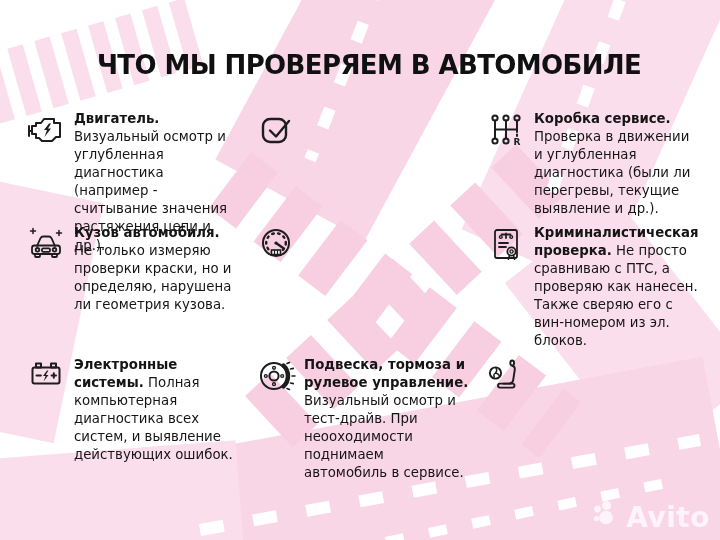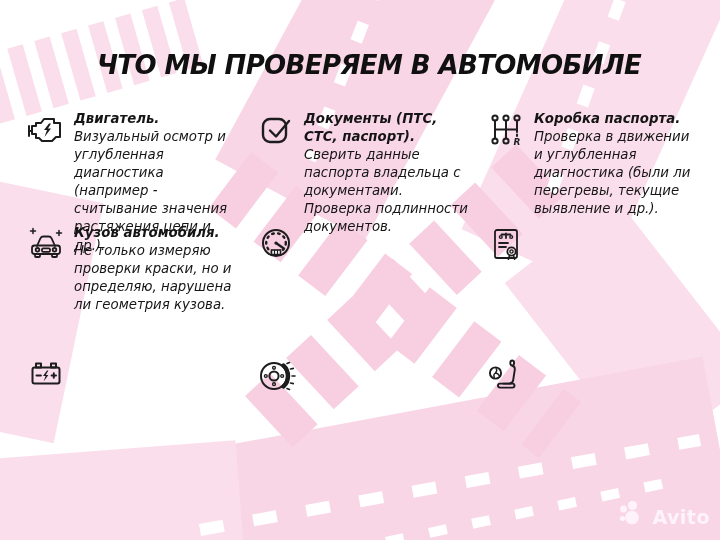--- a/index.html
+++ b/index.html
@@ -1,21 +1,21 @@
 <!DOCTYPE html>
 <html><head>
 <meta charset="utf-8">
 <style>
   html,body{margin:0;padding:0;background:#e9e9e9;}
   .canvas{
     position:relative;width:720px;height:540px;overflow:hidden;background:#ffffff;
     font-family:"DejaVu Sans","Liberation Sans",sans-serif;color:#151515;
   }
   .bg{position:absolute;inset:0;z-index:0;}
-  .content{position:relative;z-index:1;font-style:italic;}
+  .content{position:relative;z-index:1;}
   .title{
     text-align:center;margin:50px 8px 0 26px;
     font-size:26px;font-weight:800;letter-spacing:-0.6px;color:#101010;
     white-space:nowrap;
   }
   .grid{
     display:grid;
     grid-template-columns:218px 218px 218px;
     grid-template-rows:114px 132px auto;
     column-gap:12px;
@@ -26,21 +26,21 @@
   .icon svg{display:block;}
   .txt{
     font-size:13.3px;line-height:1.36;color:#151515;
     padding-right:4px;font-weight:500;
   }
   .txt b{font-weight:800;}
   .wm{
     position:absolute;right:10px;bottom:6px;z-index:2;
     display:flex;align-items:center;gap:5px;opacity:0.72;
   }
-  .wm-text{color:#ffffff;font-size:19px;font-weight:700;letter-spacing:0.5px;}
+  .wm-text{color:#ffffff;font-size:28px;font-weight:700;letter-spacing:0.5px;}
 </style>
 </head>
 <body>
 
 <div class="canvas">
 
   <svg class="bg" width="720" height="540" viewBox="0 0 720 540">
     <g fill="none">
       <line x1="420" y1="-40" x2="290" y2="200" stroke="#f9d6e6" stroke-width="170"></line>
       <line x1="660" y1="-30" x2="530" y2="260" stroke="#fbdeeb" stroke-width="150"></line>
@@ -77,41 +77,37 @@
         </div>
       </div>
 
       <div class="item">
         <span class="icon">
           <svg width="40" height="40" viewBox="0 0 40 40" fill="none" stroke="#1d1d1d" stroke-width="2.4" stroke-linejoin="round" stroke-linecap="round">
             <rect x="7" y="9" width="23" height="23" rx="7"></rect>
             <path d="M14 20.5 l6 6 L33 11" stroke="#1d1d1d"></path>
           </svg>
         </span>
-        <div class="txt">
-          <b>Документы (ПТС, СТС, паспорт).</b>
-          <span>Сверить данные паспорта владельца с документами. Проверка подлинности документов.</span>
-        </div>
       </div>
 
       <div class="item">
         <span class="icon">
           <svg width="40" height="40" viewBox="0 0 40 40" fill="none" stroke="#1d1d1d" stroke-width="2" stroke-linecap="round">
             <circle cx="9" cy="8" r="2.6"></circle>
               <circle cx="20" cy="8" r="2.6"></circle>
               <circle cx="31" cy="8" r="2.6"></circle>
             <circle cx="9" cy="31" r="2.6"></circle>
               <circle cx="20" cy="31" r="2.6"></circle>
             <path d="M9 10.6 V28.4 M20 10.6 V28.4 M31 10.6 V19.5 M9 19.5 H31"></path>
             <path d="M31 20 V26" stroke-dasharray="2 2.6"></path>
             <text x="31" y="34.5" font-size="9" font-weight="bold" fill="#1d1d1d" stroke="none" text-anchor="middle" font-family="DejaVu Sans, sans-serif">R</text>
           </svg>
         </span>
         <div class="txt">
-          <b>Коробка паспорта.</b>
+          <b>Коробка сервисе.</b>
           <span>Проверка в движении и углубленная диагностика (были ли перегревы, текущие выявление и др.).</span>
         </div>
       </div>
 
       <div class="item">
         <span class="icon">
           <svg width="40" height="40" viewBox="0 0 40 40" fill="none" stroke="#1d1d1d" stroke-width="1.8" stroke-linejoin="round" stroke-linecap="round">
             <path d="M7 4.5 v5 M4.5 7 h5" stroke-width="1.5"></path>
             <path d="M33 6.5 v5 M30.5 9 h5" stroke-width="1.5"></path>
             <path d="M11 22 l3.4 -7.6 q0.9 -1.9 2.9 -1.9 h5.4 q2 0 2.9 1.9 L29 22"></path>
@@ -148,48 +144,60 @@
             <rect x="9" y="6" width="22" height="28" rx="2"></rect>
             <path d="M20 9.5 V14 M15.5 10.5 H24.5"></path>
             <circle cx="14.8" cy="13" r="1.4" stroke-width="1.4"></circle>
             <circle cx="25.2" cy="13" r="1.4" stroke-width="1.4"></circle>
             <path d="M13 19 h9 M13 23 h7"></path>
             <circle cx="25.5" cy="27.5" r="4.2"></circle>
             <circle cx="25.5" cy="27.5" r="1.6" stroke-width="1.4"></circle>
             <path d="M23.6 31.2 l-1.2 4 M27.4 31.2 l1.2 4" stroke-width="1.6"></path>
           </svg>
         </span>
+        <div class="txt">
+          <b>Криминалистическая проверка.</b>
+          <span>Не просто сравниваю с ПТС, а проверяю как нанесен. Также сверяю его с вин-номером из эл. блоков.</span>
+        </div>
       </div>
 
       <div class="item">
         <span class="icon">
           <svg width="40" height="40" viewBox="0 0 40 40" fill="none" stroke="#1d1d1d" stroke-width="2" stroke-linejoin="round" stroke-linecap="round">
             <rect x="10" y="7.5" width="5" height="4"></rect>
             <rect x="25" y="7.5" width="5" height="4"></rect>
             <rect x="6.5" y="11.5" width="27" height="16" rx="2"></rect>
             <path d="M10.5 19.5 h4.4"></path>
             <path d="M25.6 19.5 h4.4 M27.8 17.3 v4.4"></path>
             <path d="M21 14.5 l-4 5.5 h2.6 l-2 5.5 l4.8 -6.5 h-2.6 l2.6 -4.5 z" fill="#1d1d1d" stroke="none"></path>
           </svg>
         </span>
+        <div class="txt">
+          <b>Электронные системы.</b>
+          <span>Полная компьютерная диагностика всех систем, и выявление действующих ошибок.</span>
+        </div>
       </div>
 
       <div class="item">
         <span class="icon">
           <svg width="40" height="40" viewBox="0 0 40 40" fill="none" stroke="#1d1d1d" stroke-width="2" stroke-linecap="round">
             <circle cx="18" cy="20" r="13"></circle>
             <circle cx="18" cy="20" r="4.6"></circle>
             <circle cx="18" cy="11.8" r="1.4" stroke-width="1.4"></circle>
             <circle cx="9.8" cy="20" r="1.4" stroke-width="1.4"></circle>
             <circle cx="18" cy="28.2" r="1.4" stroke-width="1.4"></circle>
             <circle cx="26.2" cy="20" r="1.4" stroke-width="1.4"></circle>
             <path d="M27.5 9.5 a14.5 14.5 0 0 1 0 21" stroke-width="4.4"></path>
             <path d="M31 7.5 l2.5 -1 M34.5 13 l2.8 -0.6 M36 20 h3 M34.5 27 l2.8 0.6 M31 32.5 l2.5 1" stroke-width="1.6"></path>
           </svg>
         </span>
+        <div class="txt">
+          <b>Подвеска, тормоза и рулевое управление.</b>
+          <span>Визуальный осмотр и тест-драйв. При неооходимости поднимаем автомобиль в сервисе.</span>
+        </div>
       </div>
 
       <div class="item">
         <span class="icon">
           <svg width="40" height="40" viewBox="0 0 40 40" fill="none" stroke="#1d1d1d" stroke-width="1.9" stroke-linejoin="round" stroke-linecap="round">
             <ellipse cx="26.2" cy="7" rx="1.9" ry="2.5"></ellipse>
             <path d="M26.8 10 q2.3 0.6 2 3.6 l-1.6 10.4 q-0.6 3.6 -4.3 3.6 h-5.6"></path>
             <rect x="12" y="27.6" width="16.5" height="4" rx="2"></rect>
             <circle cx="9.5" cy="17" r="5.6"></circle>
             <path d="M9.5 17 q2.2 -2.4 0.6 -4.6 M9.5 17 q-2.6 1.4 -1.2 4.2 M9.5 17 q2.8 0.4 3.8 2.6" stroke-width="1.4"></path>

